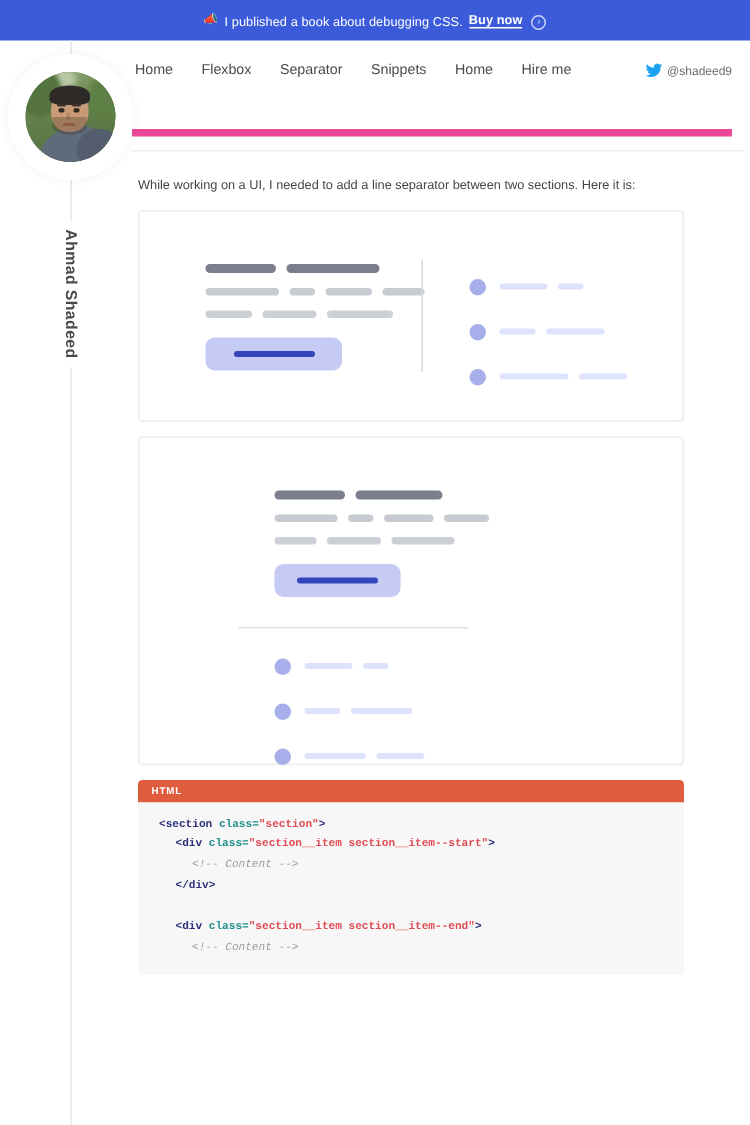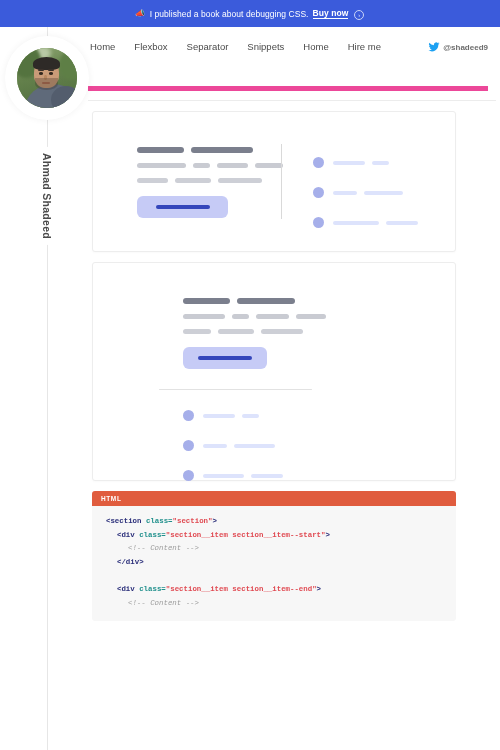--- a/index.html
+++ b/index.html
@@ -144,21 +144,21 @@
     font-size: 9.5px;
     color: #4b4b4b;
     text-decoration: none;
     white-space: nowrap;
   }
   .social {
     display: flex; align-items: center; gap: 3px;
     text-decoration: none;
   }
   .twitter-icon { width: 12px; height: 12px; display: block; }
-  .social-handle { font-size: 8px; color: #6d6d6d; font-weight: bold; }
+  .social-handle { font-size: 8px; color: #6d6d6d; }
 
   .article-head { padding: 16px 12px 0 2px; text-align: center; }
   .article-title {
     font-size: 20px;
     font-weight: normal;
     color: #3b5bdb;
     letter-spacing: -.2px;
     line-height: 1.15;
   }
   .article-date {
@@ -309,20 +309,21 @@
     <a class="social" href="#">
       <svg class="twitter-icon" viewBox="0 0 24 24">
         <path fill="#1da1f2" d="M23 4.9a9 9 0 0 1-2.6.7 4.5 4.5 0 0 0 2-2.5 9 9 0 0 1-2.9 1.1 4.5 4.5 0 0 0-7.7 4.1A12.8 12.8 0 0 1 2.5 3.6a4.5 4.5 0 0 0 1.4 6 4.5 4.5 0 0 1-2-.6v.1a4.5 4.5 0 0 0 3.6 4.4 4.5 4.5 0 0 1-2 .1 4.5 4.5 0 0 0 4.2 3.1A9 9 0 0 1 1 18.6a12.8 12.8 0 0 0 19.7-11.4A9.2 9.2 0 0 0 23 4.9z"></path>
       </svg>
       <span class="social-handle">@shadeed9</span>
     </a>
   </div>
 
   <div class="head-rule"></div>
 
+  <p class="body-copy">While working on a UI, I needed to add a line separator between two sections. Here it is:</p>
 
   <div class="figure figure-a">
     <div class="mock-row">
       <div class="mock-left">
         <div class="head-line">
           <div class="bar bar-dark" style="width:47px"></div>
           <div class="bar bar-dark" style="width:62px"></div>
         </div>
         <div class="sub-line">
           <div class="bar bar-mid" style="width:56px;height:5px"></div>

